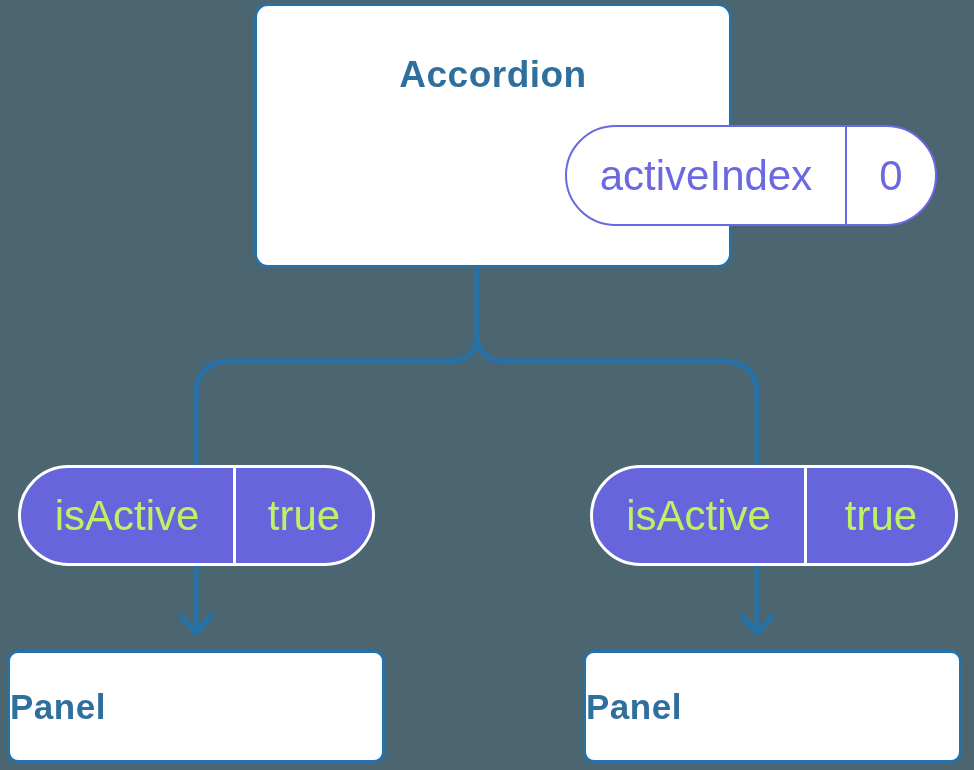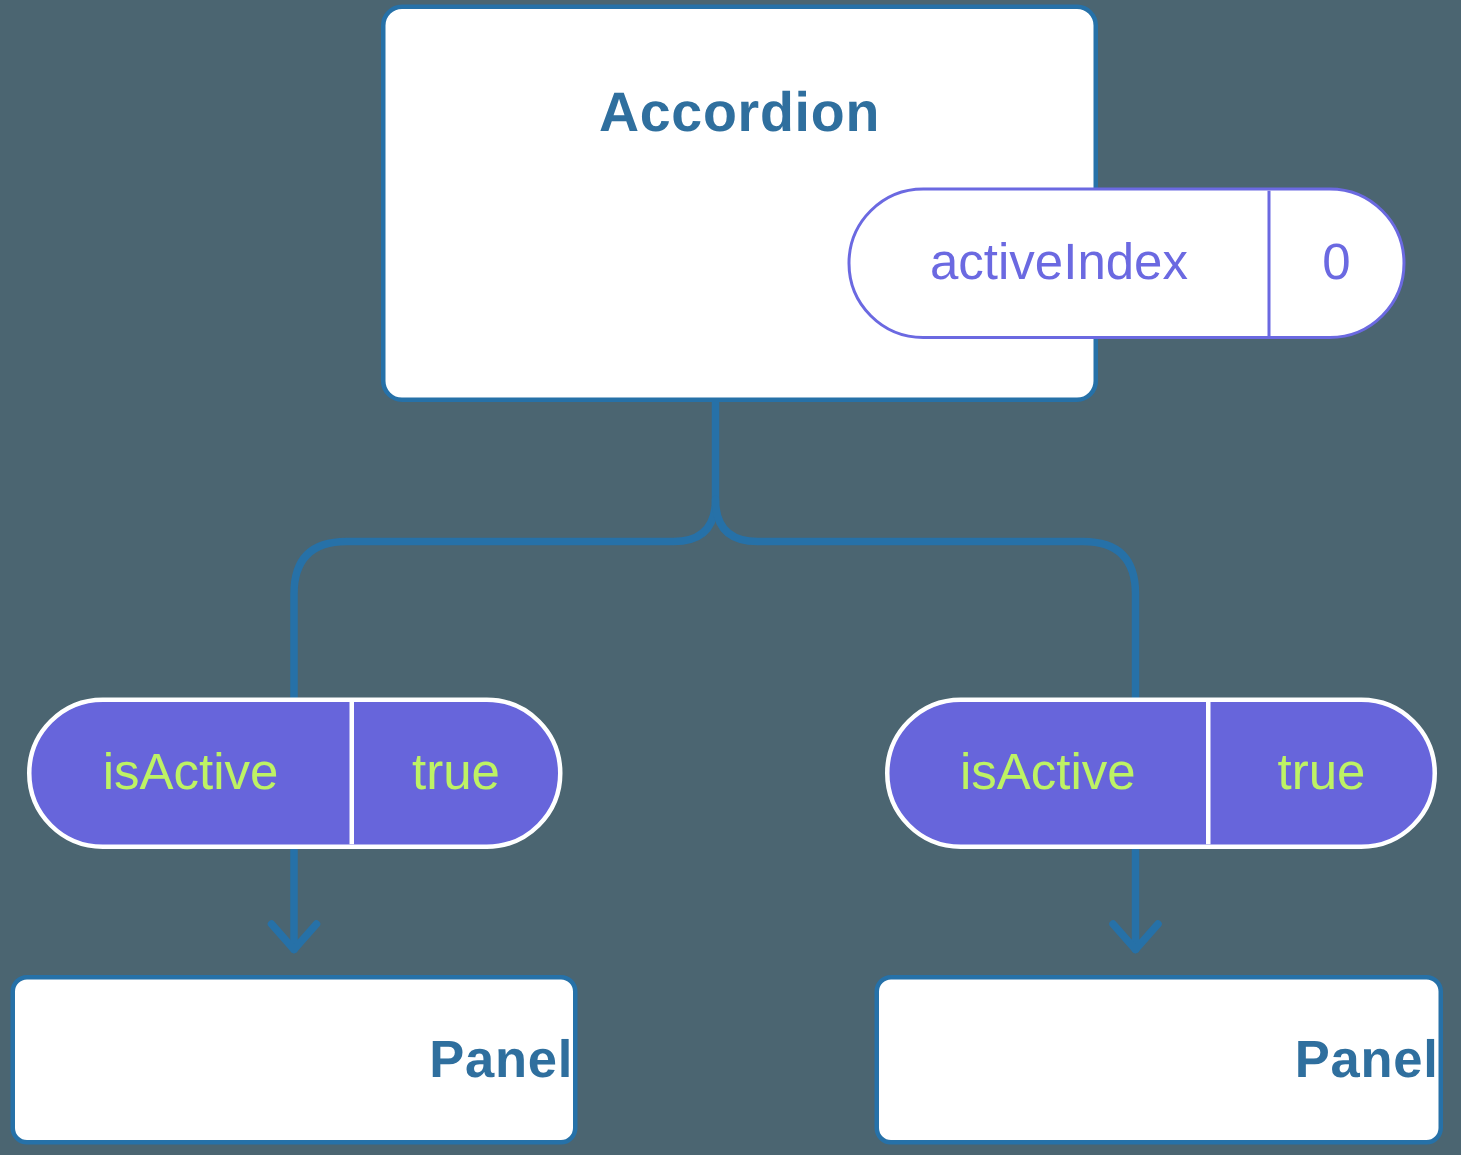--- a/index.html
+++ b/index.html
@@ -54,21 +54,21 @@
   }
   
   .pill {
     position: absolute;
     box-sizing: border-box;
     display: flex;
     align-items: stretch;
     border-radius: 52px;
     overflow: hidden;
     z-index: 2;
-    font-size: 34px;
+    font-size: 42px;
   }
   .pill .cell {
     display: flex;
     align-items: center;
     justify-content: center;
     box-sizing: border-box;
   }
   
   .pill.outline {
     left: 308px;
@@ -107,21 +107,21 @@
   .panel {
     position: absolute;
     top: 650px;
     height: 113px;
     box-sizing: border-box;
     background: #FFFFFF;
     border: 3px solid #2671A8;
     border-radius: 11px;
     display: flex;
     align-items: center;
-    justify-content: flex-end;
+    justify-content: flex-start;
     font-size: 35px;
     font-weight: 600;
     letter-spacing: 0.5px;
     color: #2F6F9E;
     z-index: 1;
   }
   .panel.p-left  { left: 7px;   width: 378px; }
   .panel.p-right { left: 583px; width: 379px; }
 </style>
 </head>

